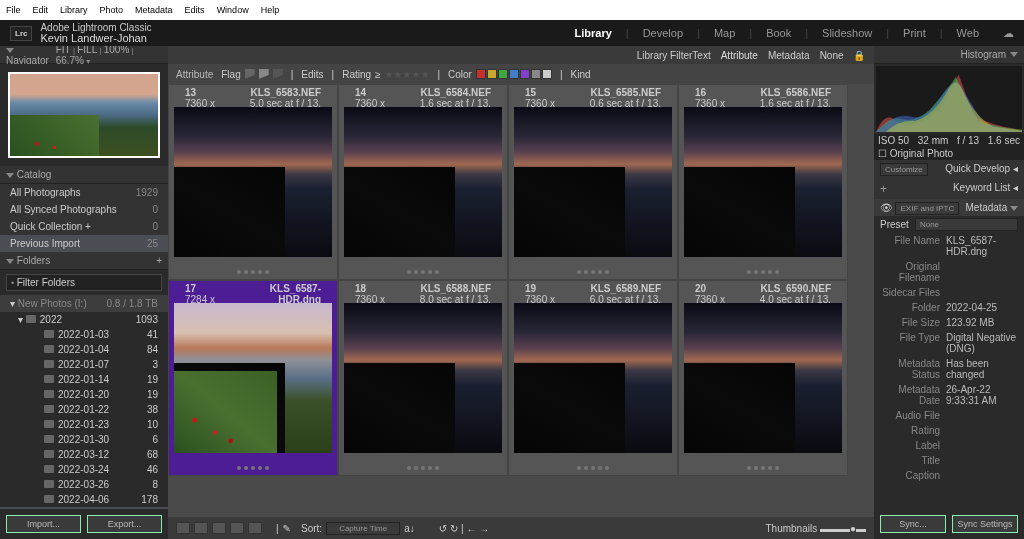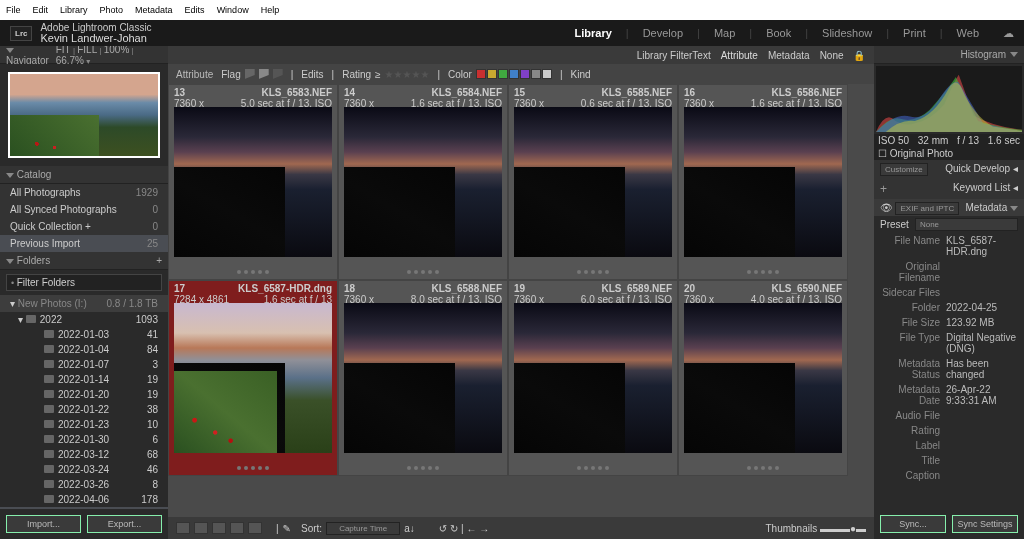--- a/index.html
+++ b/index.html
@@ -43,27 +43,27 @@
 .filterbar .active{color:#ddd}
 .toolbar2{background:#444;height:20px;display:flex;align-items:center;padding:0 8px;gap:8px;font-size:8px;color:#888}
 .toolbar2 .seg{display:flex;align-items:center;gap:4px}
 .flag{width:10px;height:10px;background:#666;clip-path:polygon(0 0,100% 0,100% 60%,0 100%)}
 .star{color:#555;font-size:10px}
 .colorsq{display:flex;gap:1px}
 .colorsq div{width:10px;height:10px;border:1px solid #333}
 .grid{flex:1;overflow:auto;padding:0;background:#4a4a4a}
 .row{display:flex}
 .cell{width:170px;background:#555;margin:0;border:1px solid #444;position:relative}
-.cellhead{height:20px;display:flex;justify-content:space-between;padding:2px 5px;font-size:8px;color:#888}
+.cellhead{height:20px;display:flex;justify-content:space-between;padding:2px 16px;font-size:8px;color:#888}
 .cellhead .r{text-align:right}
 .thumb{height:150px;margin:2px 5px 8px;background:linear-gradient(to bottom,#0a0a15 0%,#2a2838 20%,#5a4050 30%,#a06850 38%,#3a3845 45%,#1a2030 55%,#0a0a10 100%);position:relative}
 .thumb.bright{background:linear-gradient(to bottom,#c8b8d0 0%,#d8c0b0 20%,#b87858 30%,#909098 38%,#5a7088 50%,#3a5028 65%,#2a4018 100%)}
 .thumb.bright::after{content:"";position:absolute;bottom:0;left:0;width:65%;height:55%;background:radial-gradient(circle at 20% 60%,#c81815 2%,transparent 3%),radial-gradient(circle at 40% 75%,#d02020 2%,transparent 3%),radial-gradient(circle at 55% 85%,#b51010 2%,transparent 3%),linear-gradient(40deg,#2a5020,#4a7030,#3a6025)}
 .thumb::before{content:"";position:absolute;bottom:0;left:0;width:70%;height:60%;background:linear-gradient(30deg,#050505,#0a0a0a,#050505)}
-.cell.sel{background:#7f1d1d}
+.cell.sel{background:#4c1d95}
 .cellfoot{height:14px;display:flex;justify-content:center;align-items:center;gap:3px}
 .cellfoot .dot{width:4px;height:4px;background:#777;border-radius:50%}
 .bottombar{background:#3a3a3a;height:22px;display:flex;align-items:center;justify-content:space-between;padding:0 8px;font-size:9px;color:#999}
 .bottombar .left{display:flex;gap:4px;align-items:center}
 .viewico{width:14px;height:12px;background:#555;border:1px solid #333}
 .histo{height:66px;background:#1a1a1a;position:relative;margin:2px}
 .histsvg{width:100%;height:100%}
 .histlabels{display:flex;justify-content:space-between;padding:1px 4px;font-size:7px;color:#777;background:#222}
 .qd{background:#333;padding:3px 6px;display:flex;justify-content:space-between;font-size:10px}
 .meta{flex:1;overflow:auto;font-size:8px}

